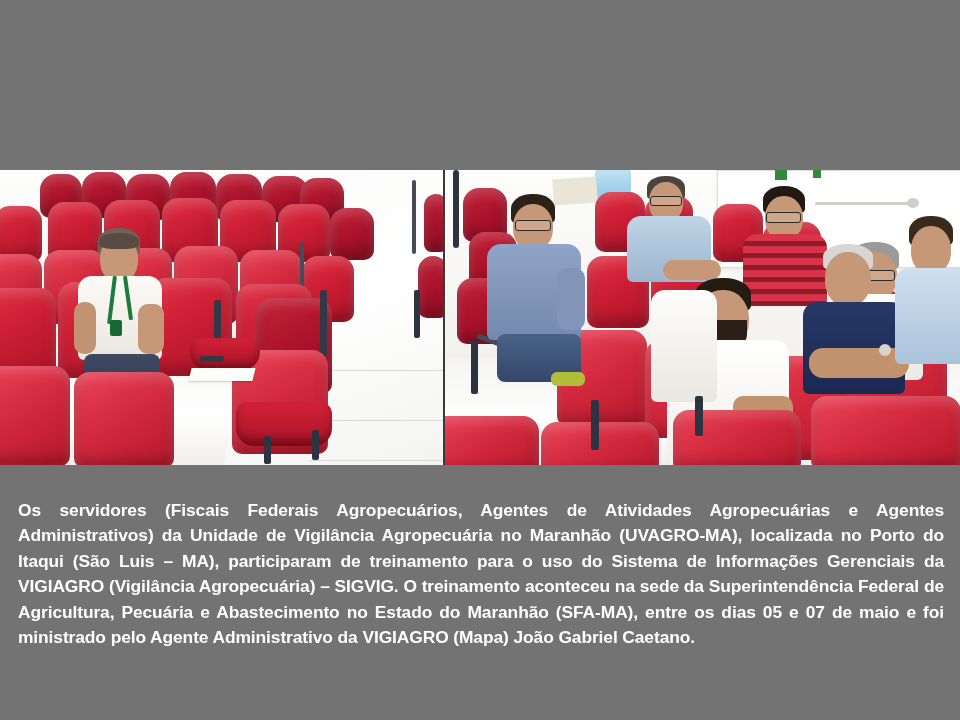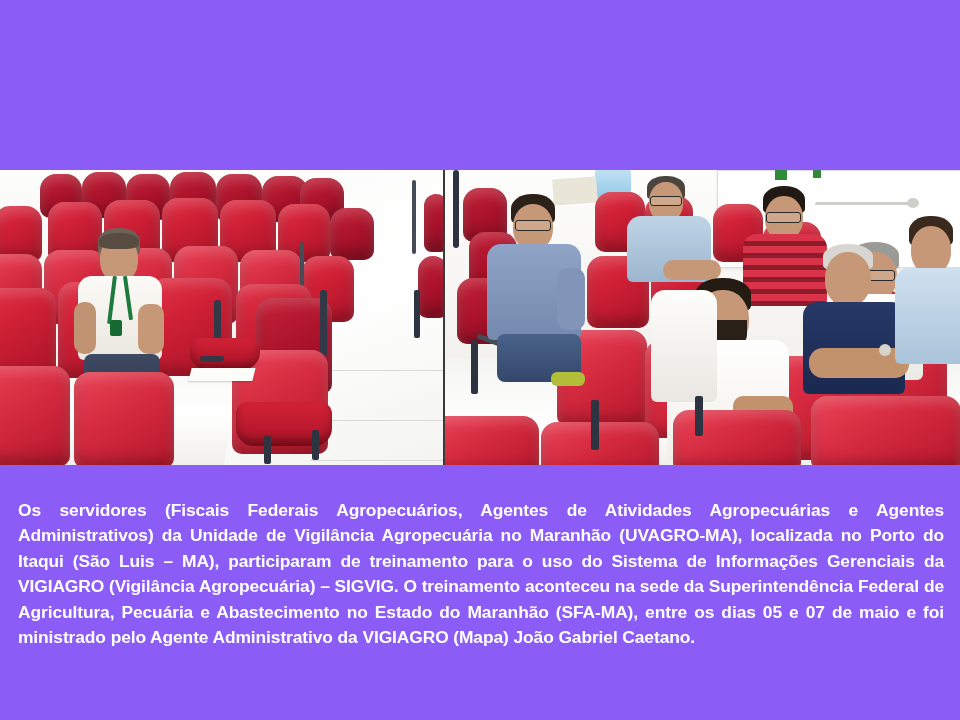--- a/index.html
+++ b/index.html
@@ -6,21 +6,21 @@
   html,body{margin:0;padding:0;}
   body{
     width:960px;height:720px;
     background:#0a6b0e;
     font-family:"Liberation Sans", sans-serif;
     overflow:hidden;
   }
   .slide{
     position:relative;
     width:960px;height:720px;
-    background:#8b5cf6;
+    background:#737373;
     overflow:hidden;
   }
 
   
   .photo-strip{
     position:absolute;
     left:0; top:170px;
     width:960px; height:295px;
     display:flex;
     overflow:hidden;

